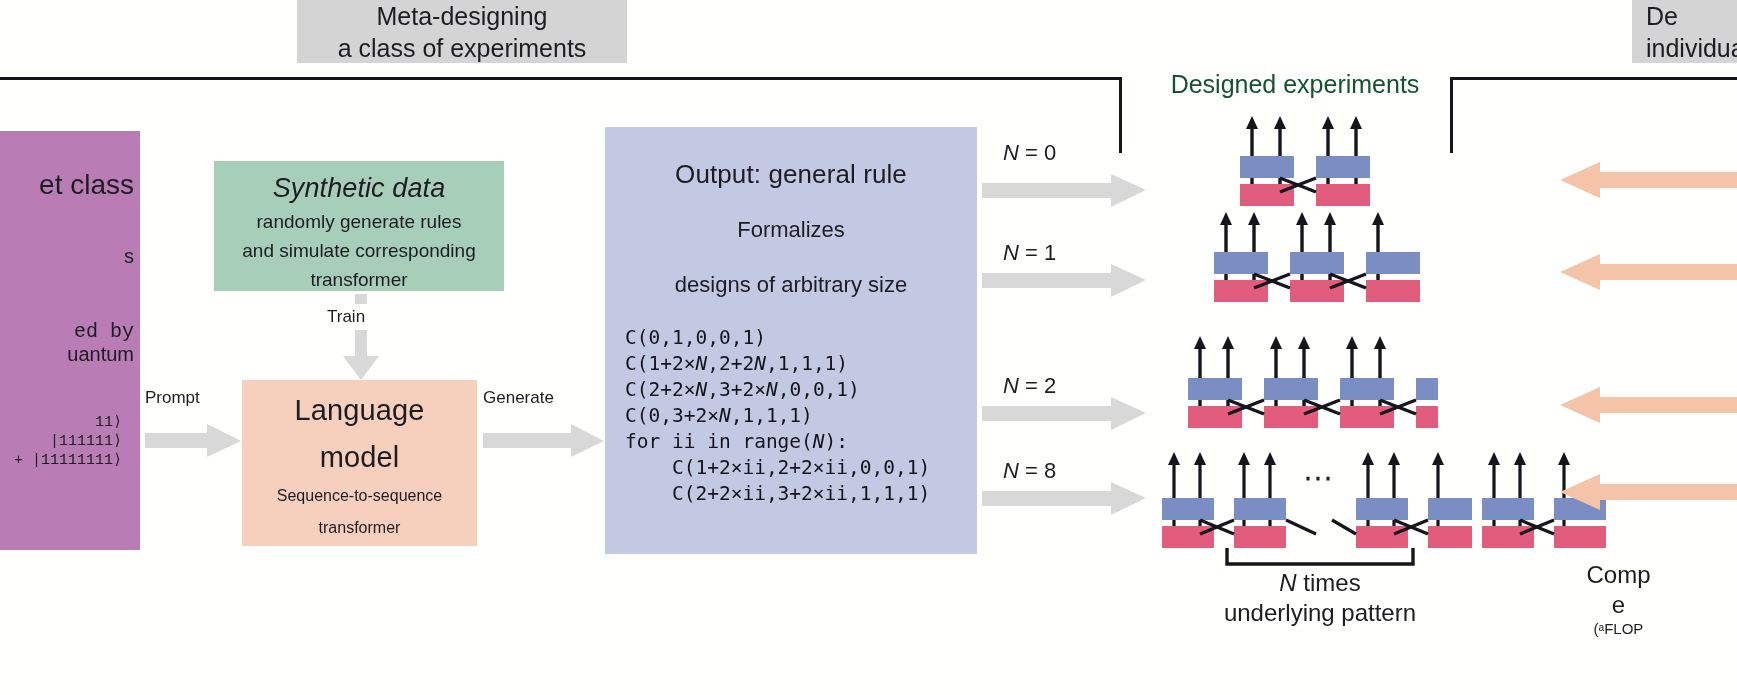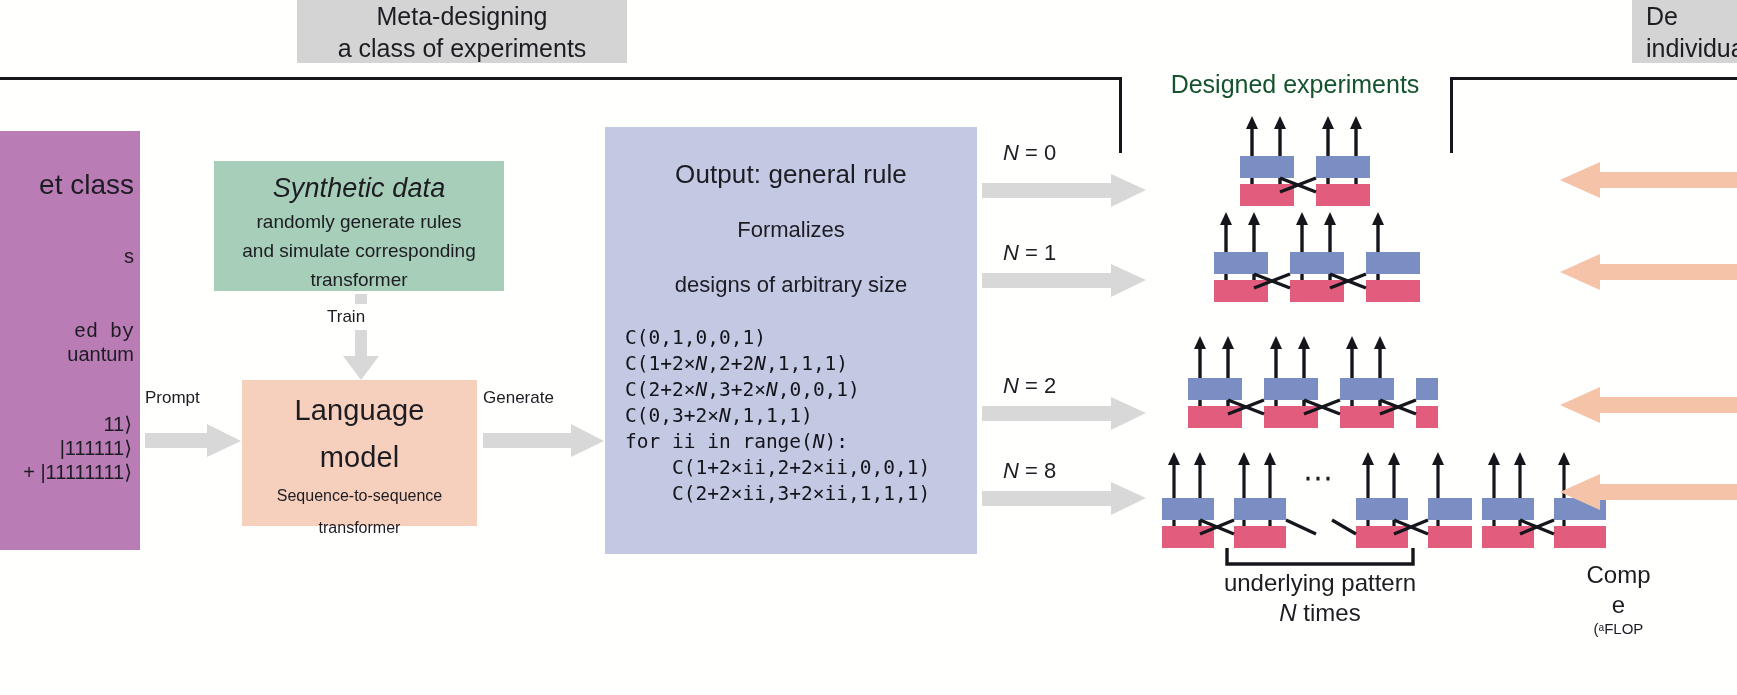--- a/index.html
+++ b/index.html
@@ -22,30 +22,30 @@
   #banner-individual .bl{width:300px;text-align:left;}
 
   
   .hline{background:#15151c;}
   .vline{background:#15151c;}
 
   
   .box{position:absolute;box-sizing:border-box;display:flex;flex-direction:column;align-items:center;}
   #box-target{left:-110px;top:131px;width:250px;height:419px;background:#b97cb4;}
   #box-synth{left:214px;top:161px;width:290px;height:130px;background:#a6ceb9;}
-  #box-lm{left:242px;top:380px;width:235px;height:146px;background:#f6cfbd;}
+  #box-lm{left:242px;top:380px;width:235px;height:166px;background:#f6cfbd;}
   #box-rule{left:605px;top:127px;width:372px;height:427px;background:#c3c9e3;}
 
   .box-title{font-size:27px;font-weight:400;letter-spacing:.1px;}
   .box-sub{font-size:19px;line-height:1.22;text-align:center;}
 
   
   #box-target .t-title{font-size:28px;margin-top:38px;align-self:flex-end;padding-right:6px;}
   #box-target .t-line{font-size:20px;align-self:flex-end;padding-right:6px;}
-  #box-target .ket{font-family:Liberation Sans, sans-serif;font-size:20px;align-self:flex-end;padding-right:8px;}
+  #box-target .ket{font-family:Liberation Mono, monospace;font-size:15px;align-self:flex-end;padding-right:18px;}
 
   
   #box-synth .box-title{margin-top:12px;font-style:italic;}
   #box-synth .box-sub{margin-top:6px;}
 
   
   #box-lm .box-title{margin-top:14px;font-size:29px;line-height:1.14;text-align:center;}
   #box-lm .box-sub{margin-top:12px;font-size:16px;}
 
   
@@ -343,22 +343,22 @@
       </g>
     </svg>
   </div>
 
   <div class="abs" style="left:1225px;top:548px;">
     <svg width="190" height="22" viewBox="0 0 190 22" aria-hidden="true">
       <path d="M2 0 L2 16 L188 16 L188 0" stroke="#15151c" stroke-width="3.4" fill="none"></path>
     </svg>
   </div>
   <div class="cap2 abs" style="left:1190px;top:568px;width:260px;">
+    <div><i>N</i><span> times</span></div>
     <div>underlying pattern</div>
-    <div><i>N</i><span> times</span></div>
   </div>
 
   <div class="abs" style="left:1556px;top:160px;">
     <svg width="181" height="40" viewBox="0 0 181 40" aria-hidden="true">
       <rect x="40" y="12" width="141" height="16" fill="#f4c3a8"></rect>
       <polygon points="44,2 44,38 4,20" fill="#f4c3a8"></polygon>
     </svg>
   </div>
   <div class="abs" style="left:1556px;top:252px;">
     <svg width="181" height="40" viewBox="0 0 181 40" aria-hidden="true">

